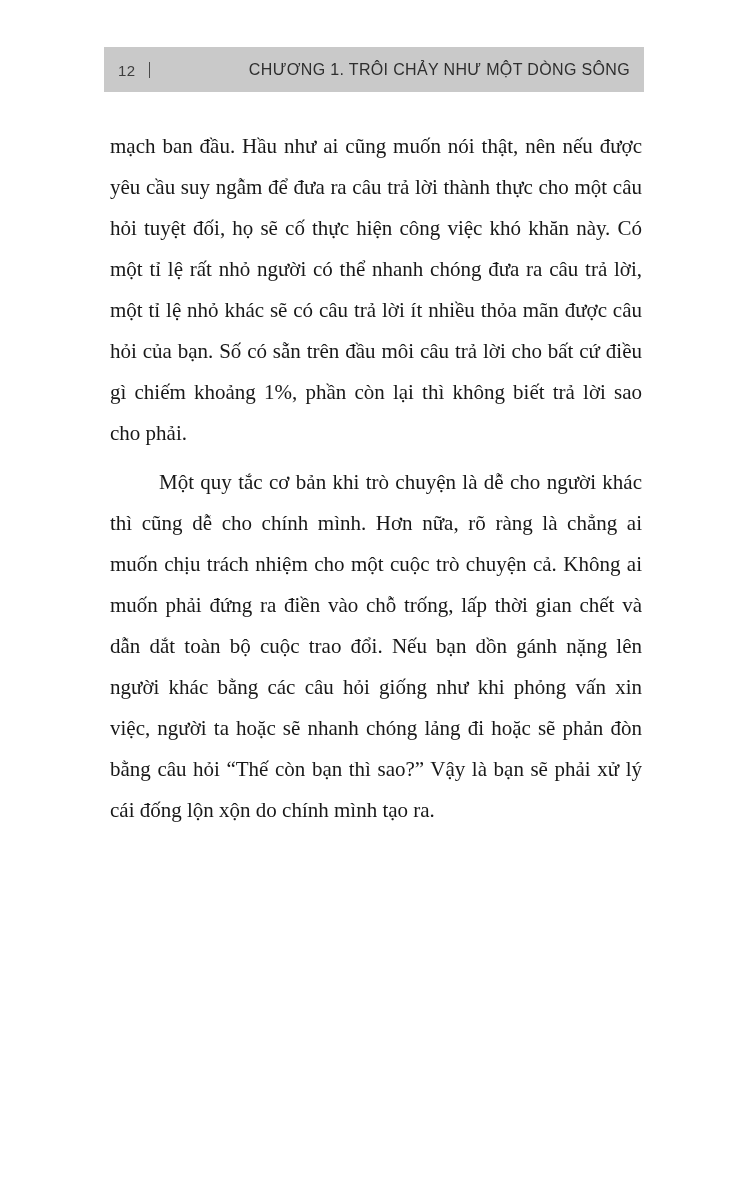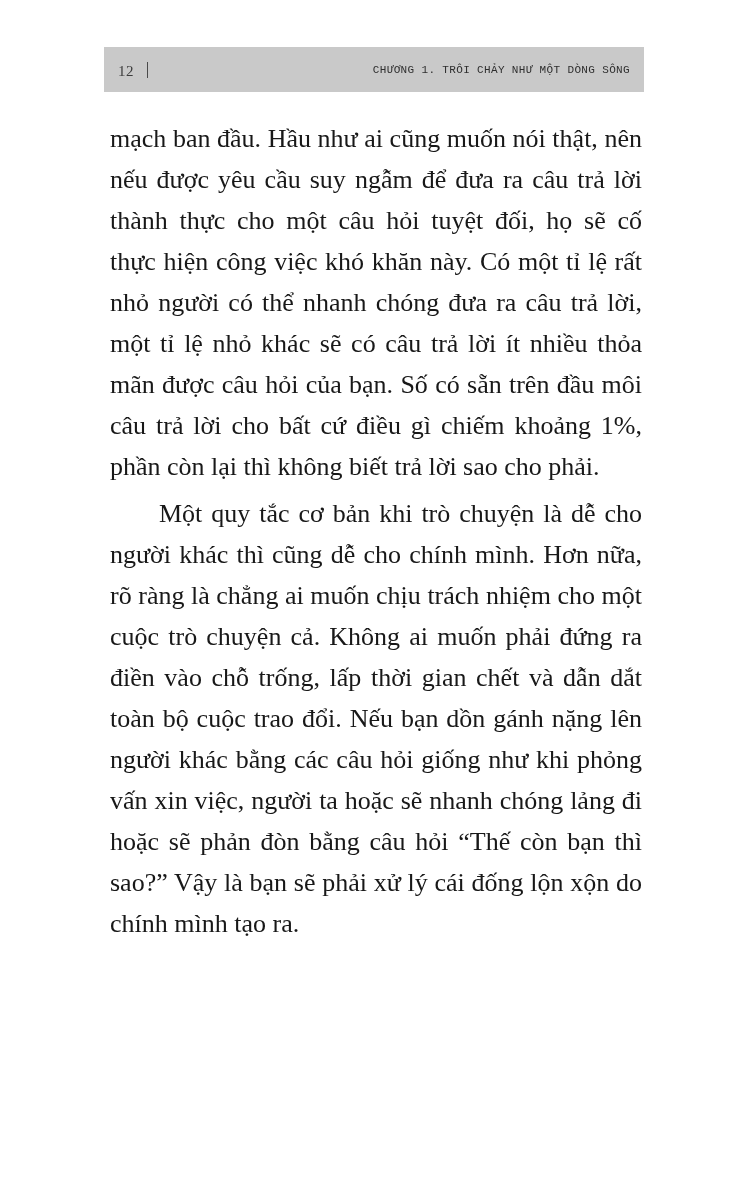--- a/index.html
+++ b/index.html
@@ -32,52 +32,52 @@
     align-items: center;
     box-sizing: border-box;
     padding: 0 14px;
   }
   .header-left {
     display: flex;
     align-items: baseline;
     color: #3a3a3a;
   }
   .page-number {
-    font-family: Liberation Serif, serif;
+    font-family: Liberation Sans, sans-serif;
     font-size: 15px;
     letter-spacing: 0.5px;
     color: #3d3d3d;
   }
   .header-rule {
     display: inline-block;
     margin-left: 13px;
     width: 1px;
     height: 16px;
     background: #4a4a4a;
     position: relative;
     top: 2px;
   }
   .header-title {
     margin-left: auto;
-    font-family: Liberation Mono, monospace;
-    font-size: 11px;
+    font-family: Liberation Sans, sans-serif;
+    font-size: 16px;
     letter-spacing: 0.35px;
     color: #2e2e2e;
     white-space: nowrap;
   }
   .content {
     position: absolute;
     left: 110px;
     top: 118px;
     width: 532px;
   }
   p.body-text {
-    margin: 0 0 6px 0;
+    margin: 8px 0 6px 0;
     font-family: "Liberation Serif", serif;
-    font-size: 26px;
+    font-size: 21px;
     line-height: 41px;
     text-align: justify;
     text-justify: inter-word;
     color: #181818;
     hyphens: none;
   }
   p.body-text.indent {
     text-indent: 49px;
   }
   p.body-text:last-child {

